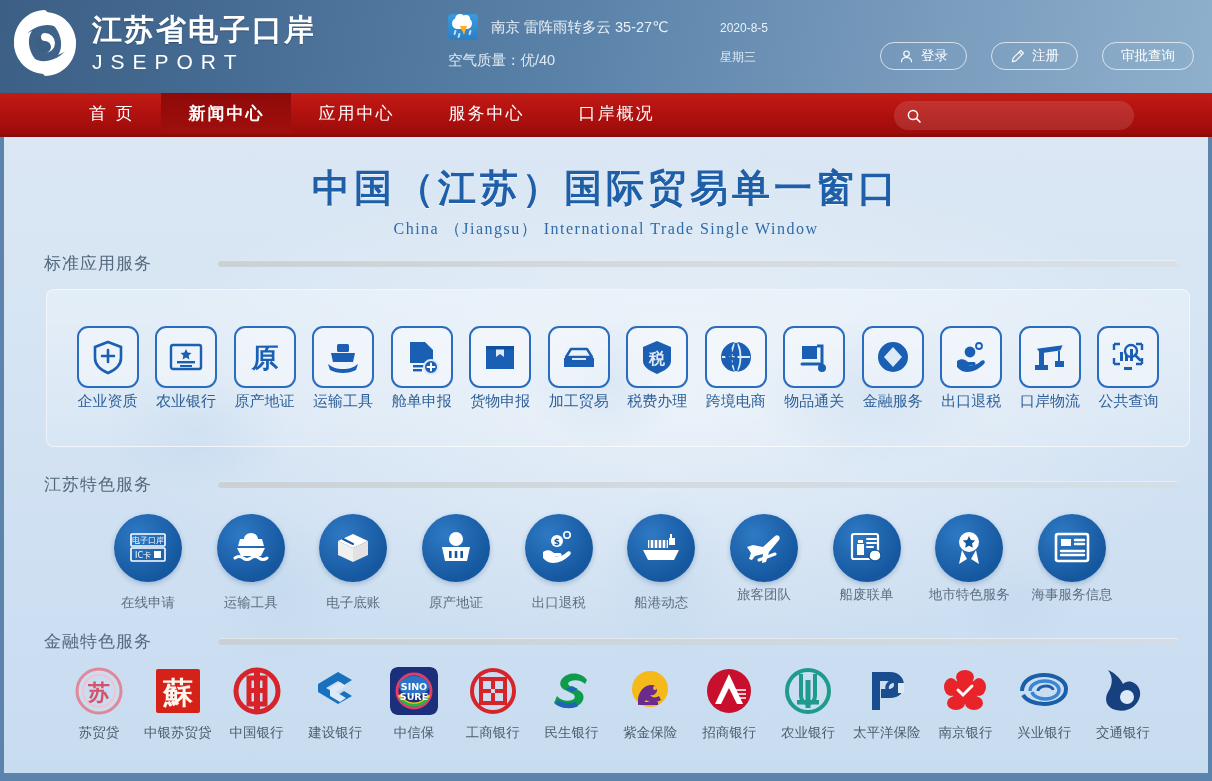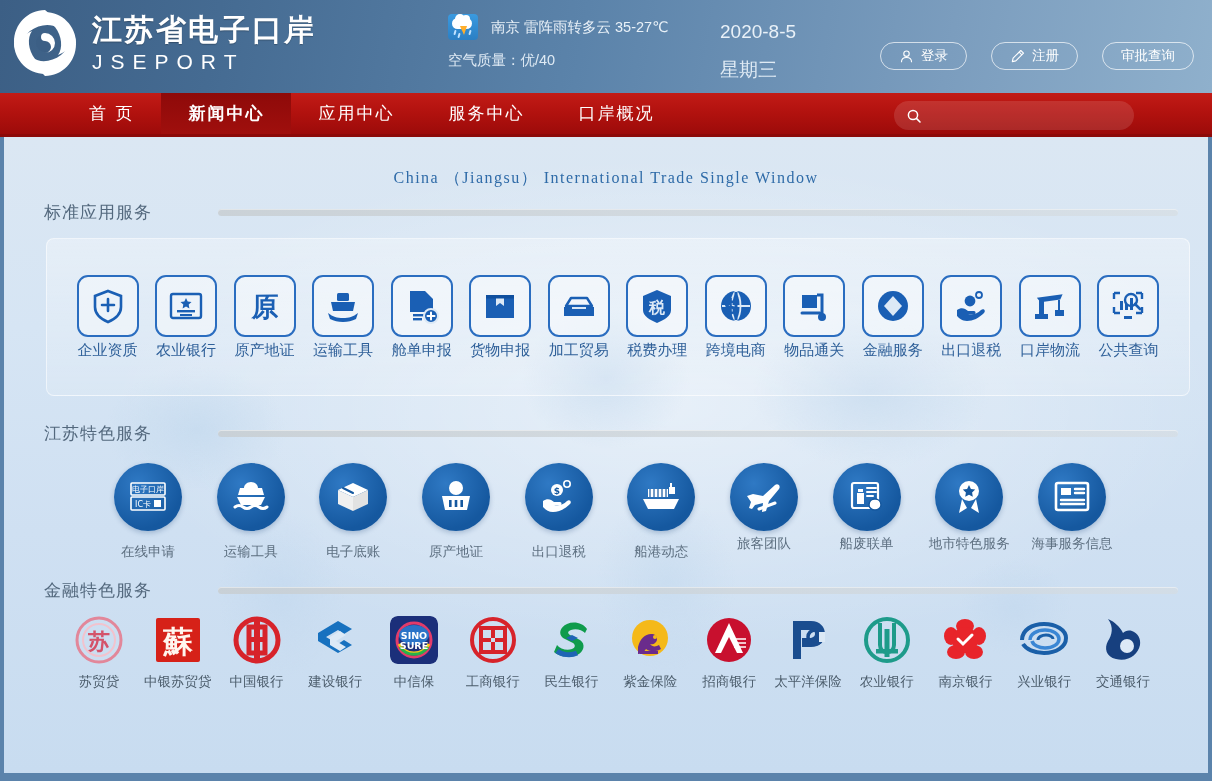--- a/index.html
+++ b/index.html
@@ -57,21 +57,21 @@
   }
   .weather-ico .d1, .weather-ico .d2, .weather-ico .d3 {
     position: absolute; width: 2px; height: 5px; background: #bfe2ff; border-radius: 1px;
     transform: rotate(16deg);
   }
   .weather-ico .d1 { left: 6px; top: 16px; }
   .weather-ico .d2 { left: 10px; top: 19px; }
   .weather-ico .d3 { left: 21px; top: 16px; }
   .weather-line2 { margin-top: 11px; font-size: 14.5px; color: #dfeaf4; }
 
-  .date-block { position: absolute; left: 720px; top: 21px; color: #e9f1f8; font-size: 19px; }
+  .date-block { position: absolute; left: 720px; top: 21px; color: #e9f1f8; font-size: 12px; }
   .date-week { margin-top: 14px; color: #dfeaf4; }
 
   .hdr-buttons { position: absolute; right: 18px; top: 42px; display: flex; gap: 24px; align-items: center; }
   .hbtn {
     height: 28px; border: 1px solid rgba(255,255,255,.68); border-radius: 14px;
     color: #fff; font-size: 13.5px; display: flex; align-items: center;
     justify-content: center; gap: 7px; padding: 0 18px; cursor: pointer;
     background: transparent; white-space: nowrap;
   }
   .hbtn svg { display: block; }
@@ -294,20 +294,21 @@
         <path d="M10.4 10.4 L14 14" stroke="#fff" stroke-width="1.6" stroke-linecap="round"></path>
       </svg>
       <input type="text" placeholder="" style="">
     </div>
   </div>
 
   <div class="content">
    <div class="content-inner">
 
     <div class="big-title">
+      <div class="cn">中国（江苏）国际贸易单一窗口</div>
       <div class="en">China （Jiangsu） International Trade Single Window</div>
     </div>
 
     <div class="section-head">
       <div class="label">标准应用服务</div>
       <div class="rule"></div>
     </div>
 
     <div class="panel">
 
@@ -709,39 +710,39 @@
             <path d="M25 22 L33 38 H17z" fill="#c8102e"></path>
             <path d="M30 24 h12 M30 28 h12 M30 32 h12" stroke="#fff" stroke-width="1.6"></path>
           </svg>
         </div>
         <div class="bank-label">招商银行</div>
       </div>
 
       <div class="bank-cell">
         <div class="bank-logo">
           <svg width="50" height="50" viewBox="0 0 50 50">
+            <circle cx="25" cy="25" r="21" fill="none" stroke="#1e9b8a" stroke-width="4"></circle>
+            <path d="M18 8 v22 c0 4 3 7 7 7 s7-3 7-7 V8" fill="none" stroke="#1e9b8a" stroke-width="4"></path>
+            <rect x="22.5" y="14" width="5" height="28" fill="#1e9b8a"></rect>
+            <rect x="14" y="34" width="22" height="4.5" fill="#1e9b8a"></rect>
+          </svg>
+        </div>
+        <div class="bank-label">农业银行</div>
+      </div>
+
+      <div class="bank-cell">
+        <div class="bank-logo">
+          <svg width="50" height="50" viewBox="0 0 50 50">
             <rect x="10" y="6" width="8" height="38" fill="#1a4d8f"></rect>
             <path d="M16 6 h12 c9 0 14 6 14 13 0 7-5 13-14 13 h-9 v-9 h7 c4 0 6-2 6-4 0-3-2-4-6-4 h-10z" fill="#1a4d8f"></path>
             <circle cx="32" cy="22" r="7" fill="none" stroke="#1a4d8f" stroke-width="3.5"></circle>
             <path d="M36 17 h6 v10 h-6" fill="#dce9f6"></path>
           </svg>
         </div>
         <div class="bank-label">太平洋保险</div>
-      </div>
-
-      <div class="bank-cell">
-        <div class="bank-logo">
-          <svg width="50" height="50" viewBox="0 0 50 50">
-            <circle cx="25" cy="25" r="21" fill="none" stroke="#1e9b8a" stroke-width="4"></circle>
-            <path d="M18 8 v22 c0 4 3 7 7 7 s7-3 7-7 V8" fill="none" stroke="#1e9b8a" stroke-width="4"></path>
-            <rect x="22.5" y="14" width="5" height="28" fill="#1e9b8a"></rect>
-            <rect x="14" y="34" width="22" height="4.5" fill="#1e9b8a"></rect>
-          </svg>
-        </div>
-        <div class="bank-label">农业银行</div>
       </div>
 
       <div class="bank-cell">
         <div class="bank-logo">
           <svg width="50" height="50" viewBox="0 0 50 50">
             <g fill="#e8242a">
               <ellipse cx="25" cy="11" rx="9" ry="7"></ellipse>
               <ellipse cx="39" cy="21" rx="7" ry="9"></ellipse>
               <ellipse cx="34" cy="37" rx="9" ry="7"></ellipse>
               <ellipse cx="16" cy="37" rx="9" ry="7"></ellipse>

